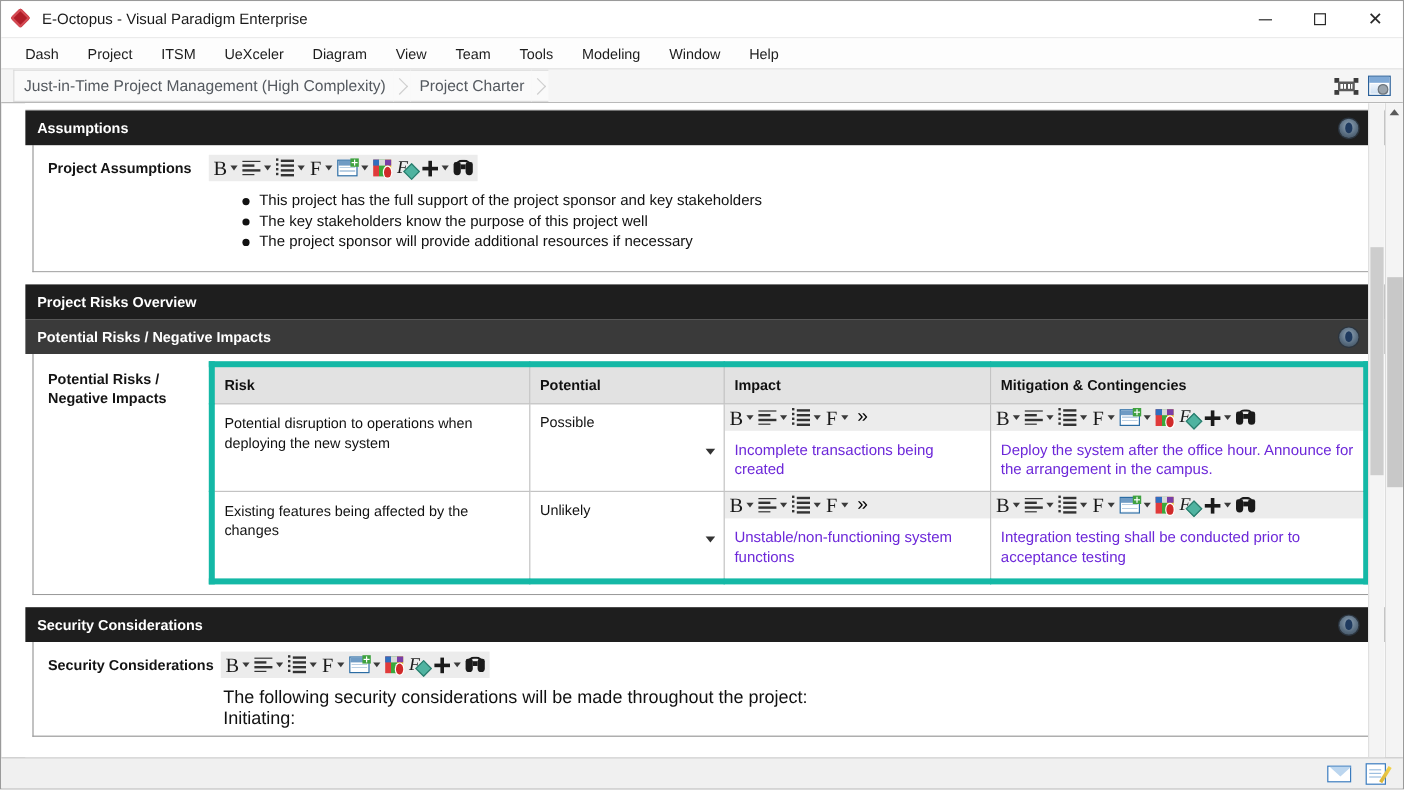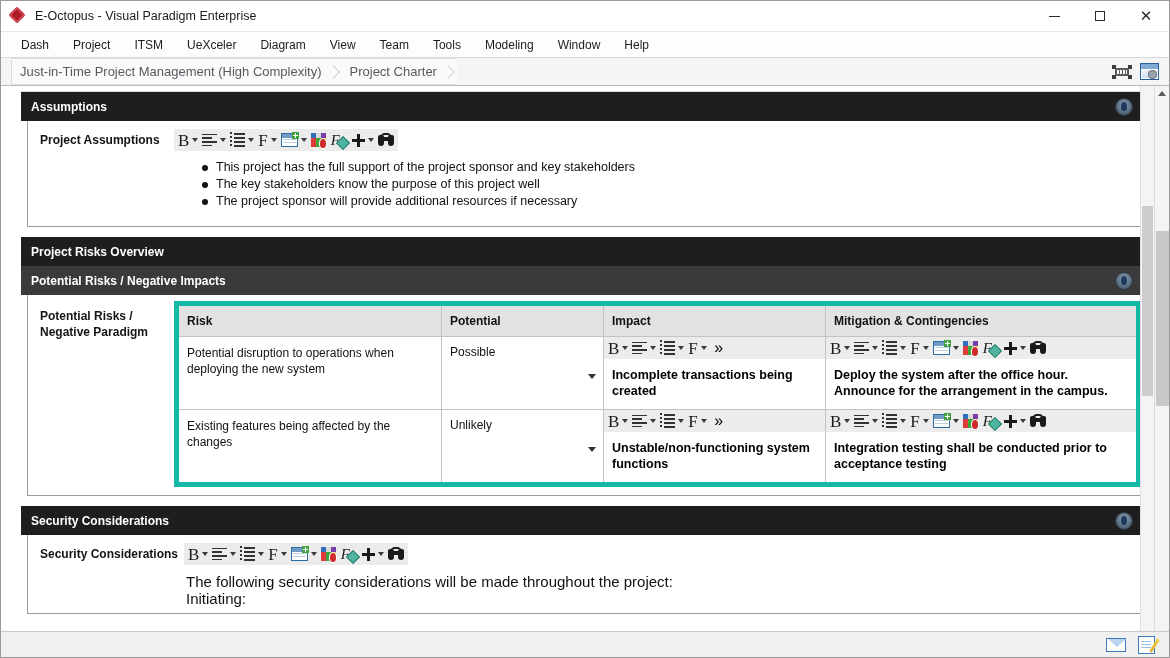--- a/index.html
+++ b/index.html
@@ -211,21 +211,21 @@
   }
   .risk-table td { border:1px solid #c3c3c3; vertical-align: top; padding:0; background:#fff; }
   .cell-pad { padding: 8px 8px; font-size:12px; color:#111; line-height:16px; }
   .cell-like { position:relative; height:100%; min-height:62px; }
   .cell-like .val { padding: 8px 8px; font-size:12px; color:#111; }
   .cell-like .dd {
     position:absolute; right:7px; bottom:20px; width:0;height:0;
     border-left:4.5px solid transparent;border-right:4.5px solid transparent;border-top:5px solid #333;
   }
   .cell-rt .rtbar { background:#ececec; padding:1px 2px; display:flex; align-items:center; }
-  .cell-rt .rtext { padding: 8px 8px 10px 8px; font-size:12.5px; color:#000000; line-height:16px;font-weight:bold; }
+  .cell-rt .rtext { padding: 8px 8px 10px 8px; font-size:12.5px; color:#6d28d9; line-height:16px; }
 
   .col-risk{width:265px}.col-like{width:162px}.col-impact{width:222px}
 
   
   .statusbar {
     height: 26px; flex: 0 0 26px; background:#f0f0f0; border-top:1px solid #c9c9c9;
     display:flex; align-items:center; justify-content:flex-end; gap:12px; padding-right:14px;
   }
   .ic-mail { width:20px; height:14px; border:1px solid #3a7bbd; background:#fff; position:relative; }
   .ic-mail::after { content:""; position:absolute; left:1px; top:0px; width:16px; height:9px;
@@ -399,21 +399,21 @@
         </div>
 
         <div class="sec-head lvl2">
           <span>Potential Risks / Negative Impacts</span>
           <span class="badge"></span>
         </div>
         <div class="panel">
           <div class="risk-wrap">
             <div class="risk-label">
               <span>Potential Risks /</span><br>
-              <span>Negative Paradigm</span>
+              <span>Negative Impacts</span>
             </div>
             <table class="risk-table">
               <thead>
                 <tr>
                   <th class="col-risk">Risk</th>
                   <th class="col-like">Potential</th>
                   <th class="col-impact">Impact</th>
                   <th>Mitigation &amp; Contingencies</th>
                 </tr>
               </thead>

